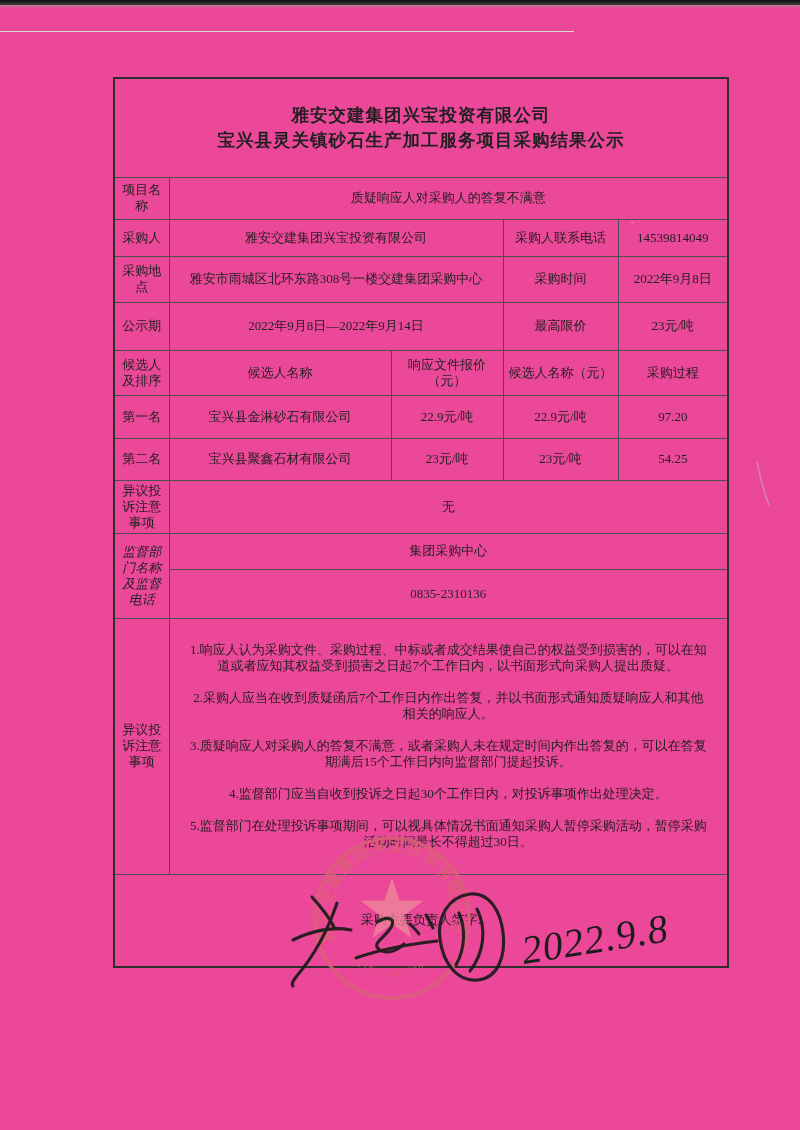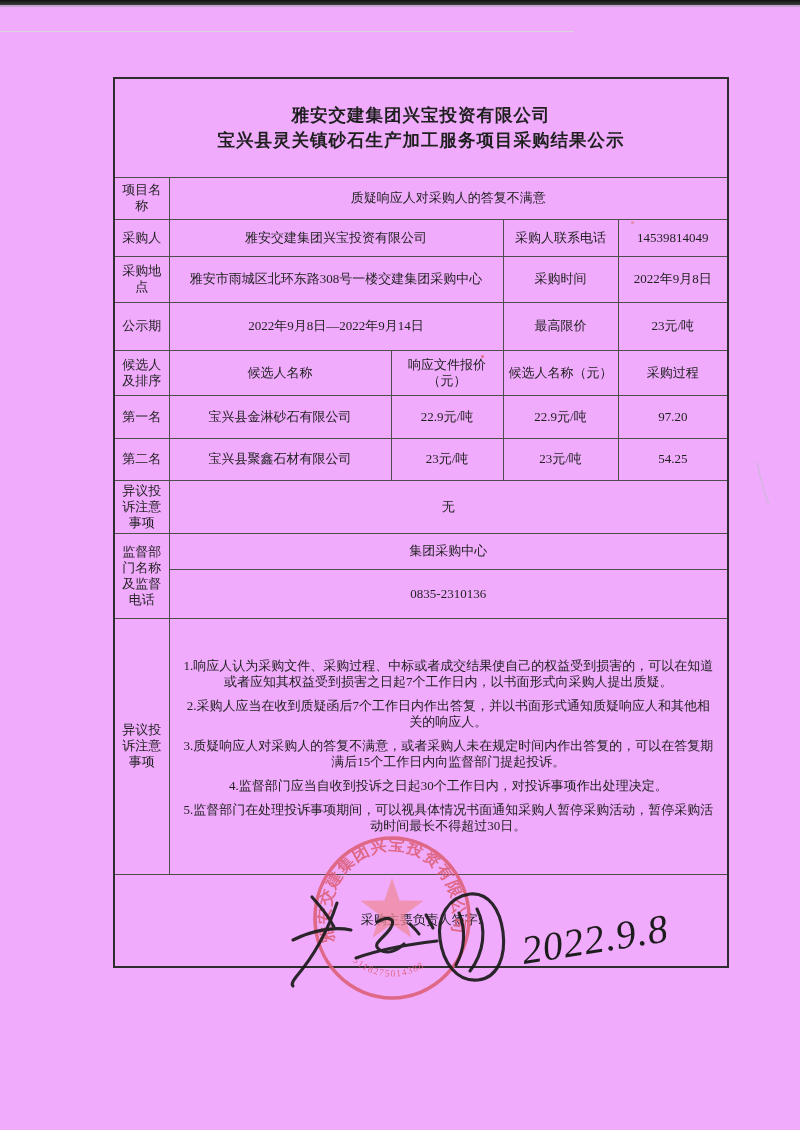--- a/index.html
+++ b/index.html
@@ -1,42 +1,42 @@
 <!DOCTYPE html>
 <html><head>
 <meta charset="utf-8">
 <style>
   html,body { margin:0; padding:0; background:#ffffff; }
   .page {
     position:relative; width:800px; height:1130px;
-    background:#f0abfc; overflow:hidden;
+    background:#ec4899; overflow:hidden;
     font-family:"Liberation Serif","DejaVu Serif",serif;
     color:#1f1f1f;
   }
   .scan-strip { position:absolute; left:0; top:0; width:800px; height:5px;
     background:linear-gradient(#101010,#3d3d3d); }
   .scan-strip2 { position:absolute; left:0; top:5px; width:800px; height:2px; background:#9a9a9a; opacity:.5; }
   .scan-line { position:absolute; left:0; top:31px; width:574px; height:1px; background:#d7d7d7; }
 
   table.doc { position:absolute; left:113px; top:77px; width:614px;
     border-collapse:collapse; table-layout:fixed;
     border:2px solid #2e2e2e; }
   table.doc td {
     border:1px solid #4d4d4d;
     font-size:13px; line-height:16px;
     text-align:center; vertical-align:middle;
     padding:2px 3px; overflow:hidden;
   }
   td.lbl { text-align:left; padding:2px 2px 2px 4px;margin-top:24px; }
-  td.lbl-c { text-align:center; padding:2px 1px; }
+  td.lbl-c { text-align:center; padding:2px 1px;font-style:italic; }
   .title-cell { padding:0; }
   .title-line { text-align:center; font-weight:bold; font-size:17.5px;
     line-height:25px; letter-spacing:1px; }
   td.complaint-cell { text-align:left; padding:8px 9px; font-size:13.2px; line-height:17.5px; }
-  .complaint-item { margin:8px; }
+  .complaint-item { margin:16px; }
   td.sign-cell { text-align:left; vertical-align:middle; padding-left:9px; font-size:13.5px; }
 
   .overlay { position:absolute; left:0; top:0; width:800px; height:1130px; pointer-events:none; }
   .speck { position:absolute; border-radius:50%; }
 </style>
 </head>
 <body>
 
 <div class="page">
   <div class="scan-strip"></div>

